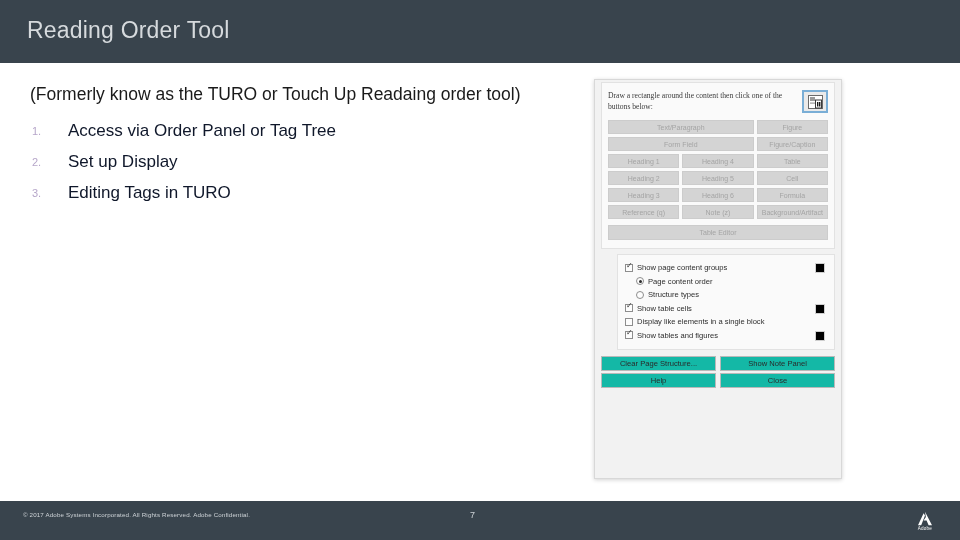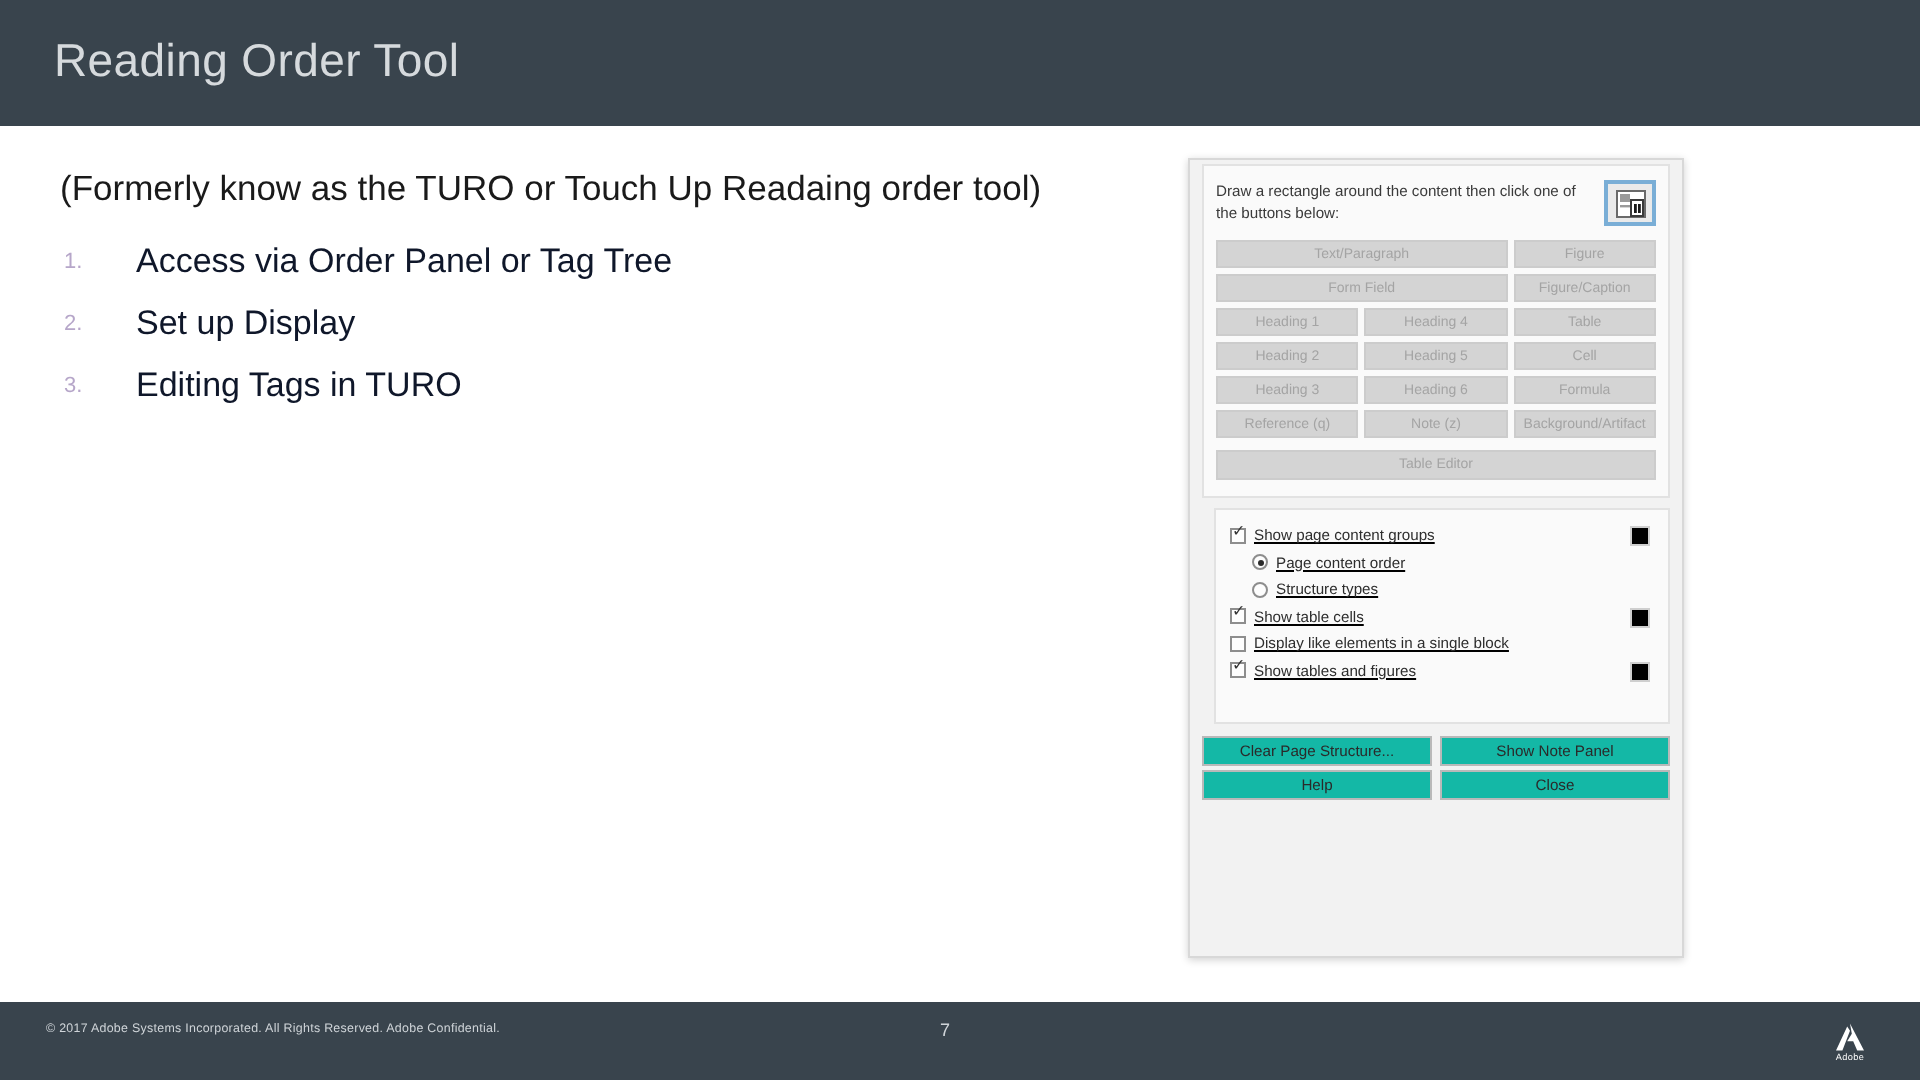--- a/index.html
+++ b/index.html
@@ -83,21 +83,21 @@
     display: flex; align-items: center; justify-content: center;
     color: #fff; font-size: 9px; line-height: 1; cursor: pointer;
   }
 
   .dlg-panel {
     margin: 2px 6px 0 6px;
     background: #fafafa;
     border: 1px solid #e2e2e2;
     padding: 7px 6px 8px 6px;
   }
-  .instr-row { display: flex; align-items: flex-start; gap: 6px; }
+  .instr-row { display: flex; align-items: flex-start; gap: 6px; font-family: Liberation Serif, serif; }
   .instr-text {
     flex: 1; font-size: 7.6px; color: #3a3a3a; line-height: 1.45;
   }
   .instr-icon {
     flex: 0 0 26px; width: 26px; height: 23px;
     border: 2px solid #7aaed6; background: #eaeaea;
     display: flex; align-items: center; justify-content: center;
   }
 
   .btn-grid {
@@ -110,24 +110,23 @@
     background: #d4d4d4; border: 1px solid #cccccc;
     height: 14px; display: flex; align-items: center; justify-content: center;
     font-size: 7px; color: #a4a4a4; white-space: nowrap; cursor: pointer;
   }
   .tbtn.span2 { grid-column: span 2; }
 
   .te-wrap { margin-top: 6px; }
   .tbtn.wide { width: 100%; height: 15px; }
 
   .dlg-options {
-    margin: 5px 6px 0 12px;
+    margin: 5px 6px 0 22px;
     background: #fafafa; border: 1px solid #e2e2e2;
-    padding: 6px 7px 19px 7px;
-    text-decoration: underline;
+    padding: 6px 7px 7px 7px;
   }
   .opt-row {
     position: relative; display: flex; align-items: center;
     height: 13.5px; font-size: 7.6px; color: #2d2d2d;
   }
   .opt-row.indent { padding-left: 11px; }
   .opt-label { white-space: nowrap; }
   .box {
     flex: 0 0 8px; width: 8px; height: 8px;
     border: 1px solid #8d8d8d; background: #fdfdfd;

